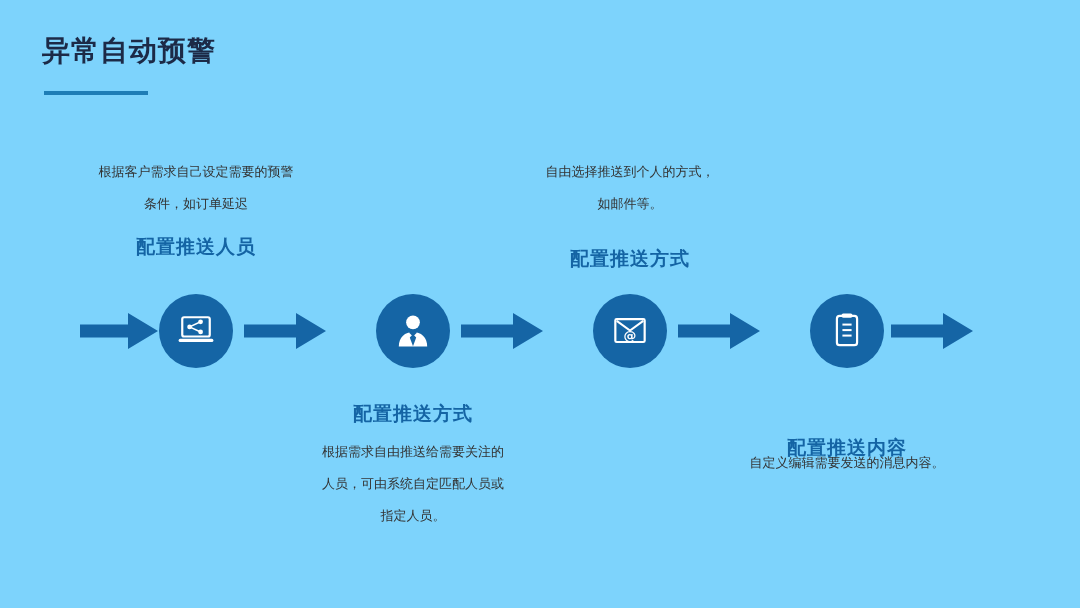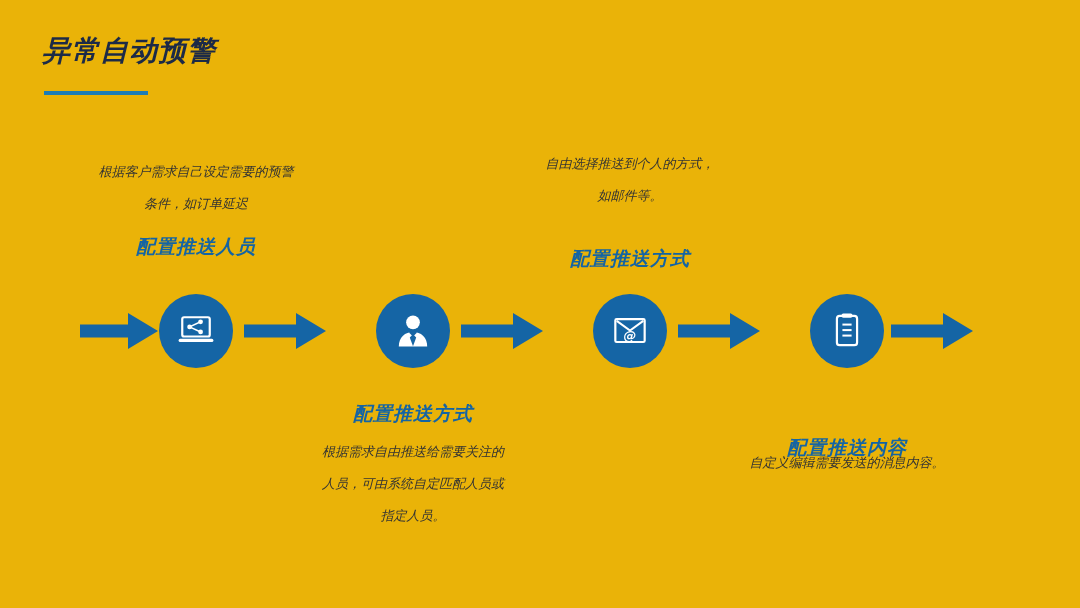--- a/index.html
+++ b/index.html
@@ -4,23 +4,22 @@
 <style>
   * { margin: 0; padding: 0; box-sizing: border-box; }
   html, body { background: #efefef; }
   body {
     font-family: "DejaVu Sans", "Liberation Sans", sans-serif;
   }
   .slide {
     position: relative;
     width: 1080px;
     height: 608px;
-    background: #eab308;
+    background: #7dd3fc;
     overflow: hidden;
-    font-style: italic;
   }
   .slide-title {
     position: absolute;
     left: 42px;
     top: 32px;
     font-size: 28px;
     font-weight: bold;
     color: #1c2a47;
     letter-spacing: 1px;
   }
@@ -59,21 +58,21 @@
     align-items: center;
     justify-content: center;
   }
   .arrow {
     position: absolute;
     top: 311px;
   }
   
   .desc-1  { left: 56px;  top: 156px; width: 280px; }
   .label-1 { left: 96px;  top: 234px; width: 200px; }
-  .desc-3  { left: 480px; top: 148px; width: 300px; }
+  .desc-3  { left: 480px; top: 156px; width: 300px; }
   .label-3 { left: 530px; top: 234px; width: 200px; margin-top: 12px; }
   .label-2 { left: 303px; top: 401px; width: 220px; }
   .desc-2  { left: 263px; top: 436px; width: 300px; }
   .label-4 { left: 737px; top: 435px; width: 220px; }
   .desc-4  { left: 687px; top: 447px; width: 320px; }
   
   .node-1 { left: 159px; }
   .node-2 { left: 376px; }
   .node-3 { left: 593px; }
   .node-4 { left: 810px; }

